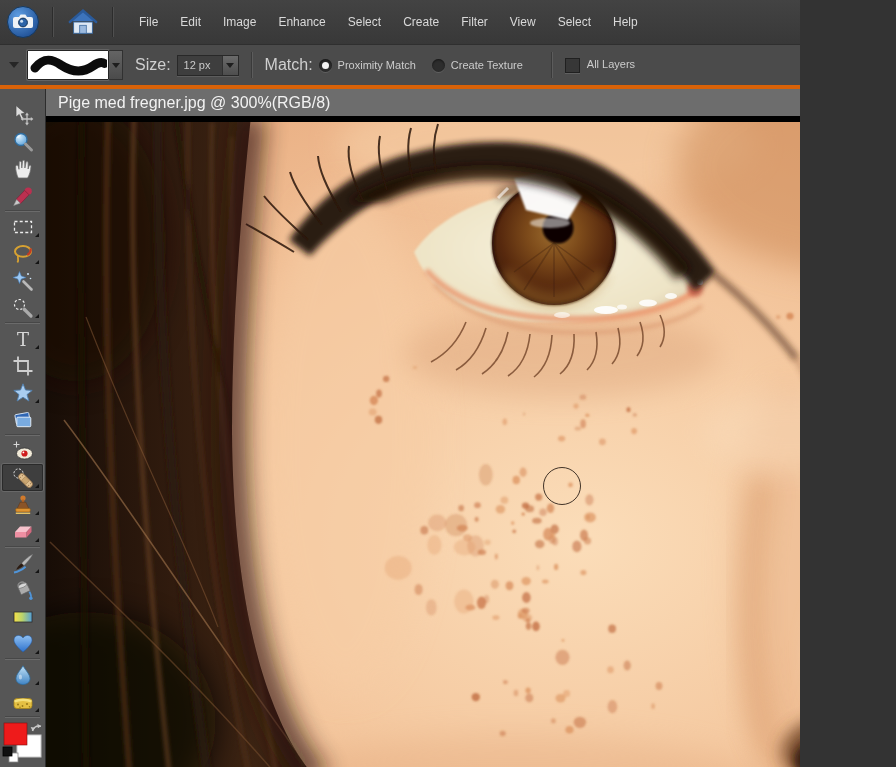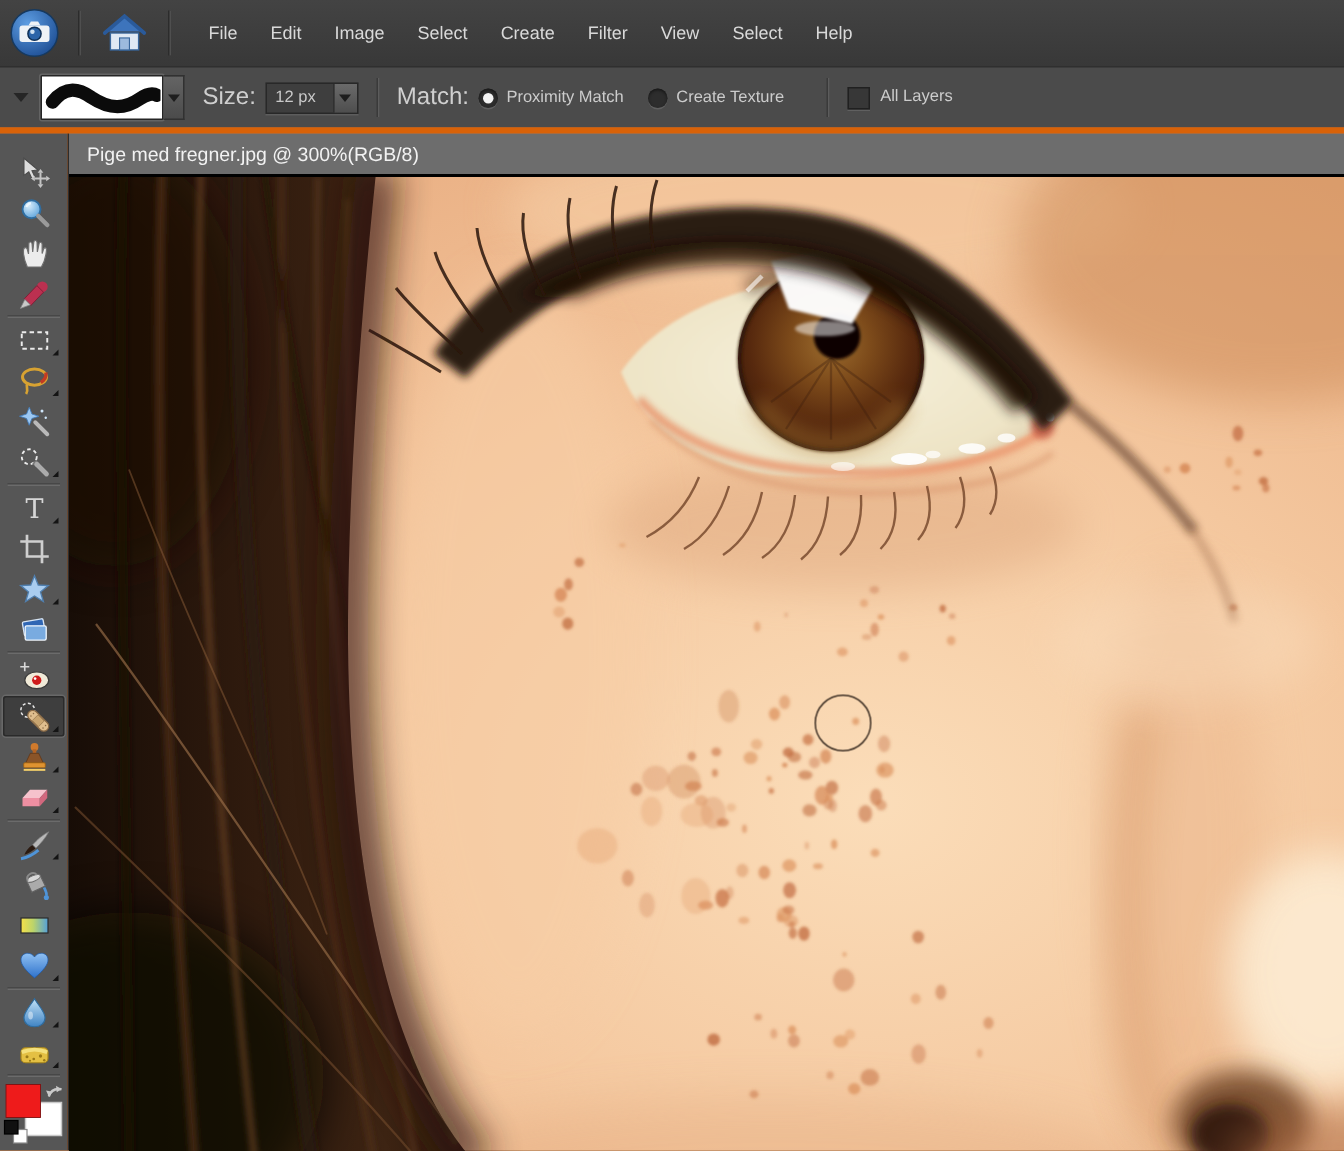--- a/index.html
+++ b/index.html
@@ -1,17 +1,17 @@
 <!DOCTYPE html>
 <html><head>
 <meta charset="utf-8">
 <style>
   html,body{margin:0;padding:0;background:#333;}
   body{width:896px;height:767px;overflow:hidden;font-family:"Liberation Sans",sans-serif;-webkit-font-smoothing:antialiased;}
-  .app{width:896px;height:767px;display:flex;flex-direction:column;background:#f97316;}
+  .app{width:800px;height:767px;display:flex;flex-direction:column;background:#f97316;}
   
   .menubar{flex:0 0 44px;height:44px;display:flex;align-items:center;background:linear-gradient(#434343,#383838);}
   .logo-btn{display:flex;align-items:center;justify-content:center;width:46px;height:44px;cursor:pointer;}
   .vsep{width:1px;height:30px;background:#2c2c2c;border-right:1px solid #4f4f4f;margin:0 6px;}
   .menus{display:flex;margin-left:8px;}
   .menu-item{color:#d9d9d9;font-size:12px;line-height:44px;padding:0 11px;cursor:default;white-space:nowrap;}
   
   .optionsbar{flex:0 0 40px;height:40px;background:#4b4b4b;border-top:1px solid #2f2f2f;display:flex;align-items:center;}
   .preset-arrow{width:0;height:0;border-left:5px solid transparent;border-right:5px solid transparent;border-top:6px solid #262626;margin:0 8px 0 9px;}
   .brush-preview{width:80px;height:28px;background:#fff;border:1px solid #252525;box-shadow:0 0 0 1px #646464;border-radius:1px;display:flex;align-items:center;justify-content:center;cursor:pointer;}
@@ -33,21 +33,21 @@
   .workspace{flex:1;display:flex;min-height:0;}
   .toolbox{flex:0 0 45px;width:45px;background:#565656;display:flex;flex-direction:column;align-items:center;padding-top:4px;overflow:hidden;}
   .grip{width:22px;height:3px;margin:2px 0 6px;background-image:repeating-linear-gradient(90deg,#8f8f8f 0 2px,transparent 2px 5px);}
   .tool{flex:0 0 27px;width:41px;height:27px;display:flex;align-items:center;justify-content:center;position:relative;cursor:pointer;}
   .tool.selected{background:#3e3e3e;box-shadow:inset 0 0 0 1px #2a2a2a,0 0 0 1px #686868;border-radius:2px;}
   .tool.flyout::after{content:"";position:absolute;right:4px;bottom:3px;width:0;height:0;border-left:4px solid transparent;border-bottom:4px solid #141414;}
   .tool-sep{flex:0 0 1px;width:35px;height:1px;background:#474747;border-bottom:1px solid #6b6b6b;margin:1px 0;}
   .swatches{margin-top:2px;width:45px;height:48px;position:relative;cursor:pointer;}
   
   .document{flex:1;display:flex;flex-direction:column;min-width:0;border-left:1px solid #2d2d2d;}
-  .doc-titlebar{flex:0 0 27px;height:27px;background:#6d6d6d;border-bottom:2px solid #000000;display:flex;align-items:center;padding-left:12px;color:#f2f2f2;font-size:13px;}
+  .doc-titlebar{flex:0 0 27px;height:27px;background:#6d6d6d;border-bottom:6px solid #000000;display:flex;align-items:center;padding-left:12px;color:#f2f2f2;font-size:16px;}
   .canvas{flex:1;position:relative;overflow:hidden;background:#ecbb8e;cursor:none;}
   .canvas svg.artwork{position:absolute;left:0;top:0;}
   .brush-cursor{position:absolute;border:1px solid rgba(45,33,24,.9);border-radius:50%;pointer-events:none;}
 </style>
 </head>
 <body>
 
 <div class="app">
 
   <div class="menubar">
@@ -73,20 +73,21 @@
         <path d="M3,15 L17,3 L31,15" fill="none" stroke="#2a5a9a" stroke-width="2.6" stroke-linecap="round"></path>
         <rect x="7" y="15" width="20" height="12" fill="#dfe9f4" stroke="#39679c" stroke-width="1"></rect>
         <rect x="13.5" y="18.5" width="7" height="8.5" fill="#9cbade" stroke="#39679c" stroke-width="0.8"></rect>
       </svg>
     </div>
     <div class="vsep"></div>
     <div class="menus">
       <span class="menu-item">File</span>
       <span class="menu-item">Edit</span>
       <span class="menu-item">Image</span>
+      <span class="menu-item">Enhance</span>
       <span class="menu-item">Select</span>
       <span class="menu-item">Create</span>
       <span class="menu-item">Filter</span>
       <span class="menu-item">View</span>
       <span class="menu-item">Select</span>
       <span class="menu-item">Help</span>
     </div>
   </div>
 
   <div class="optionsbar">

